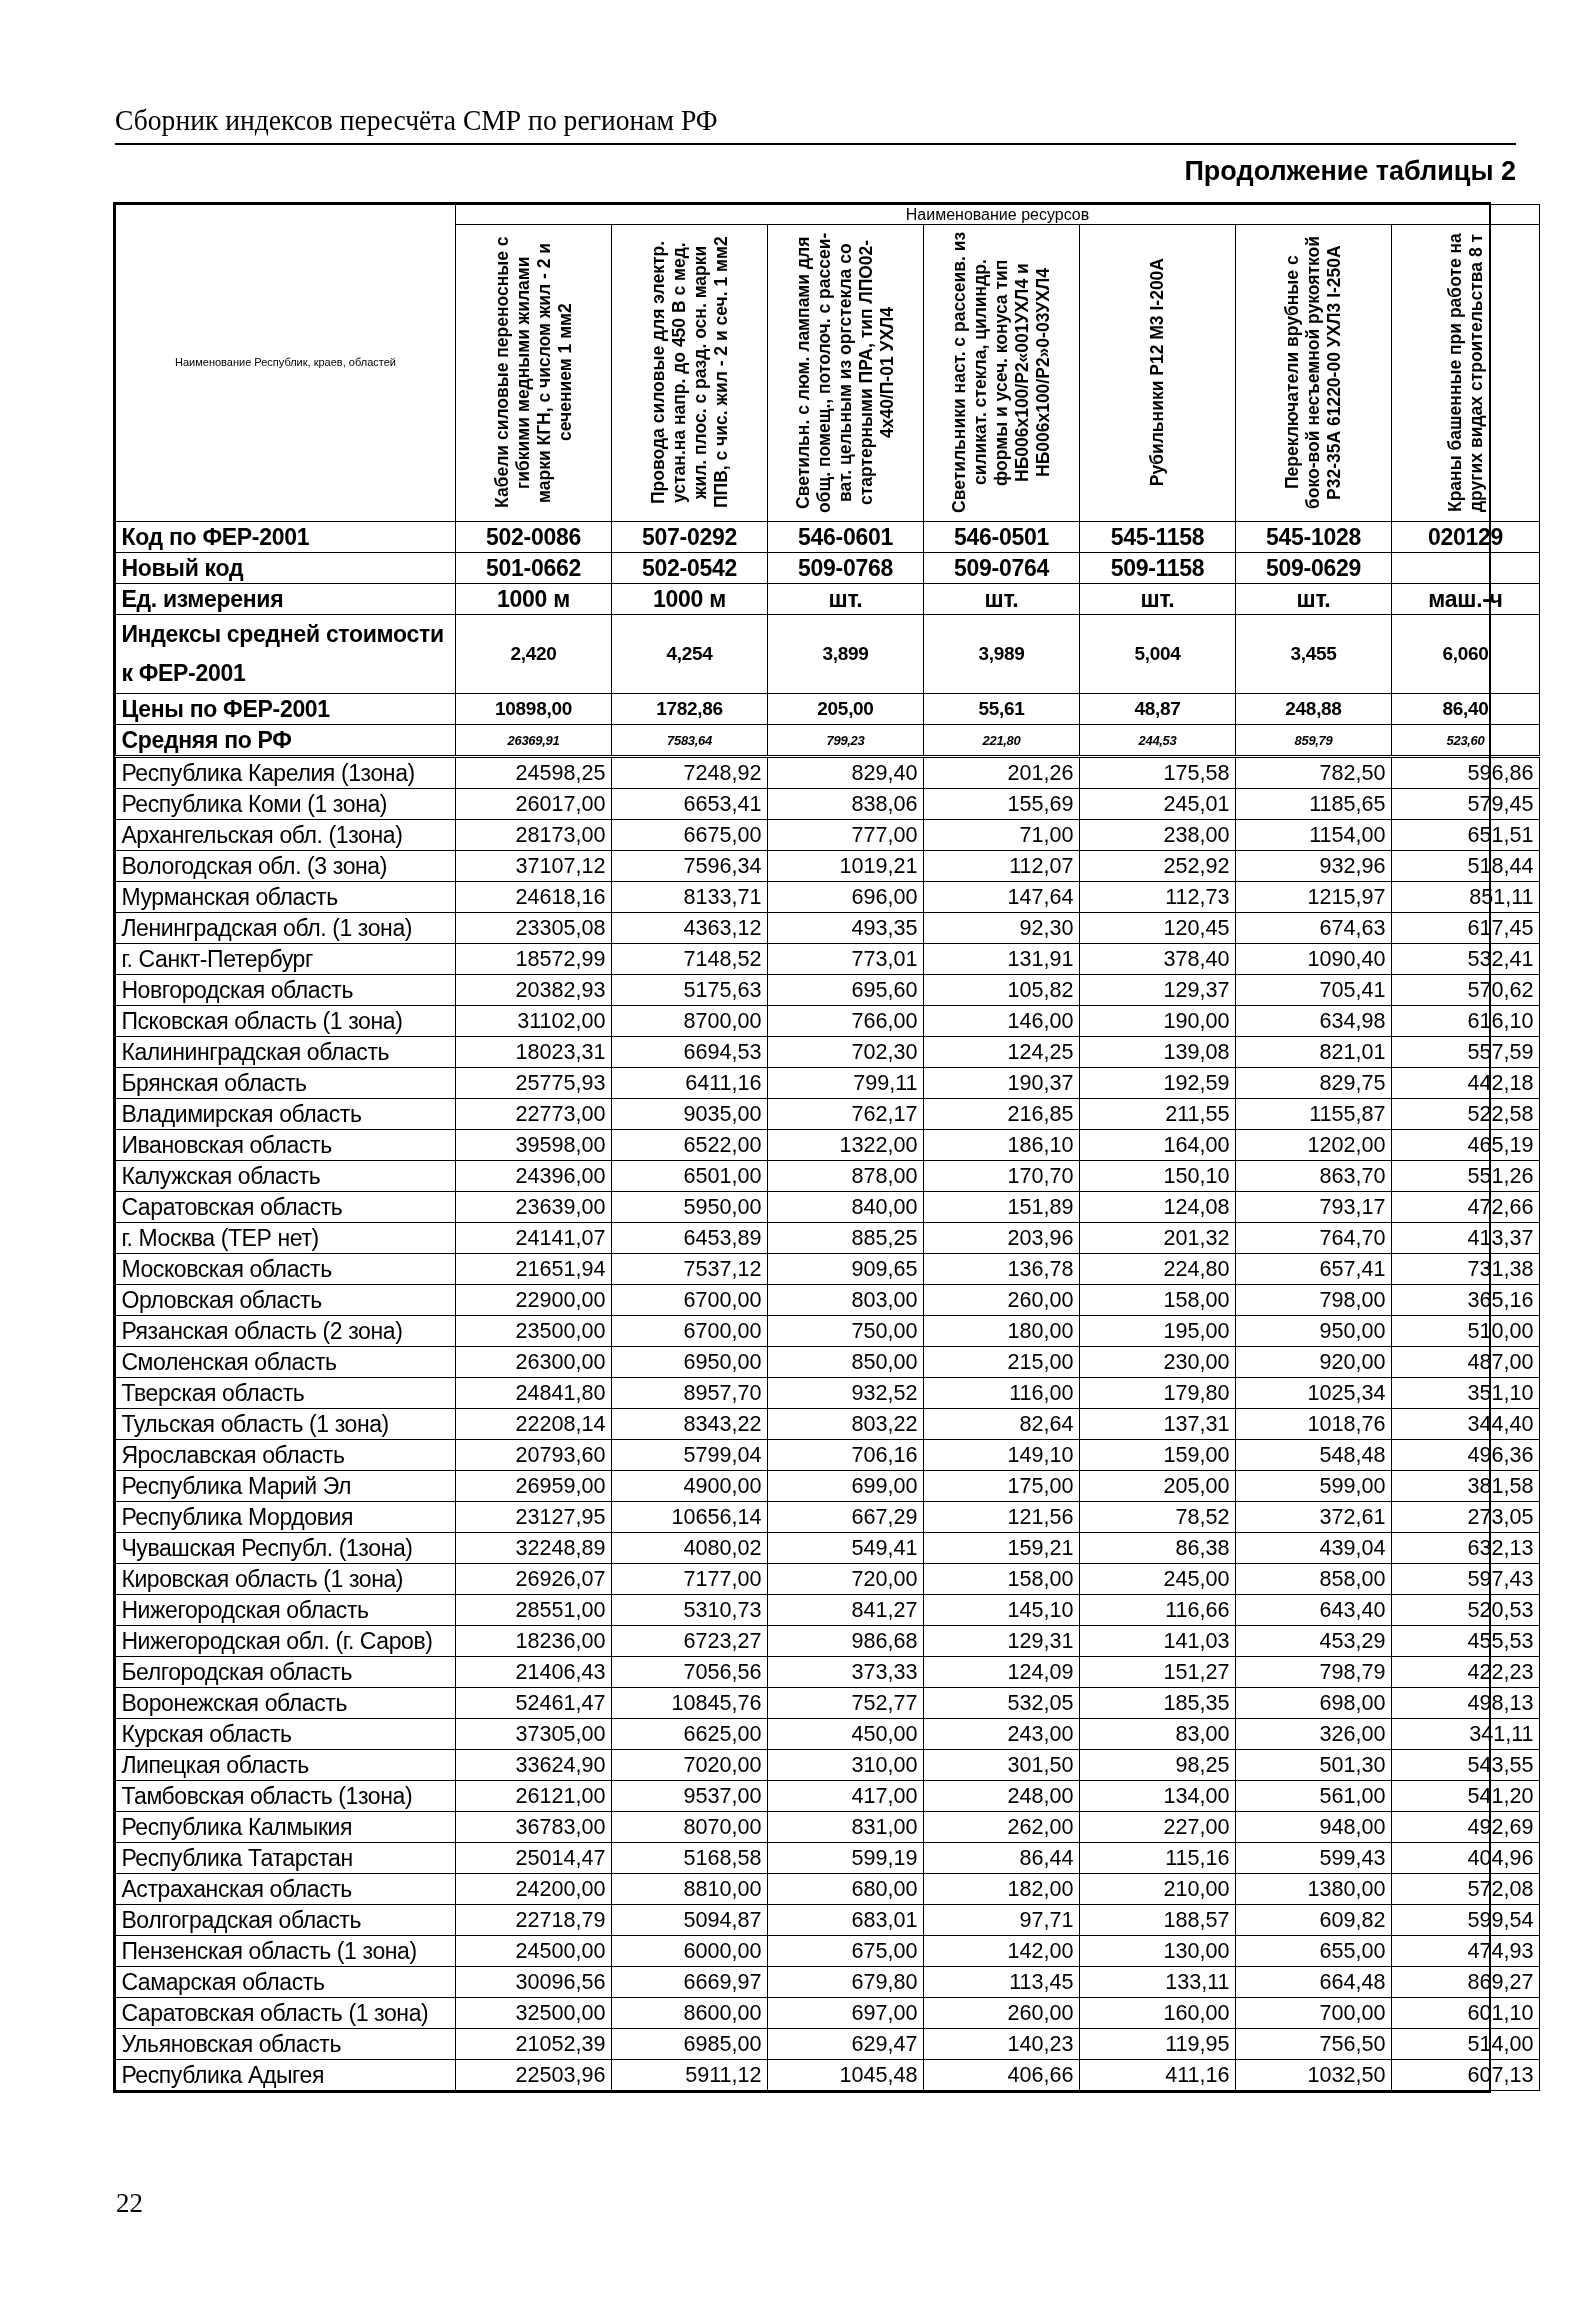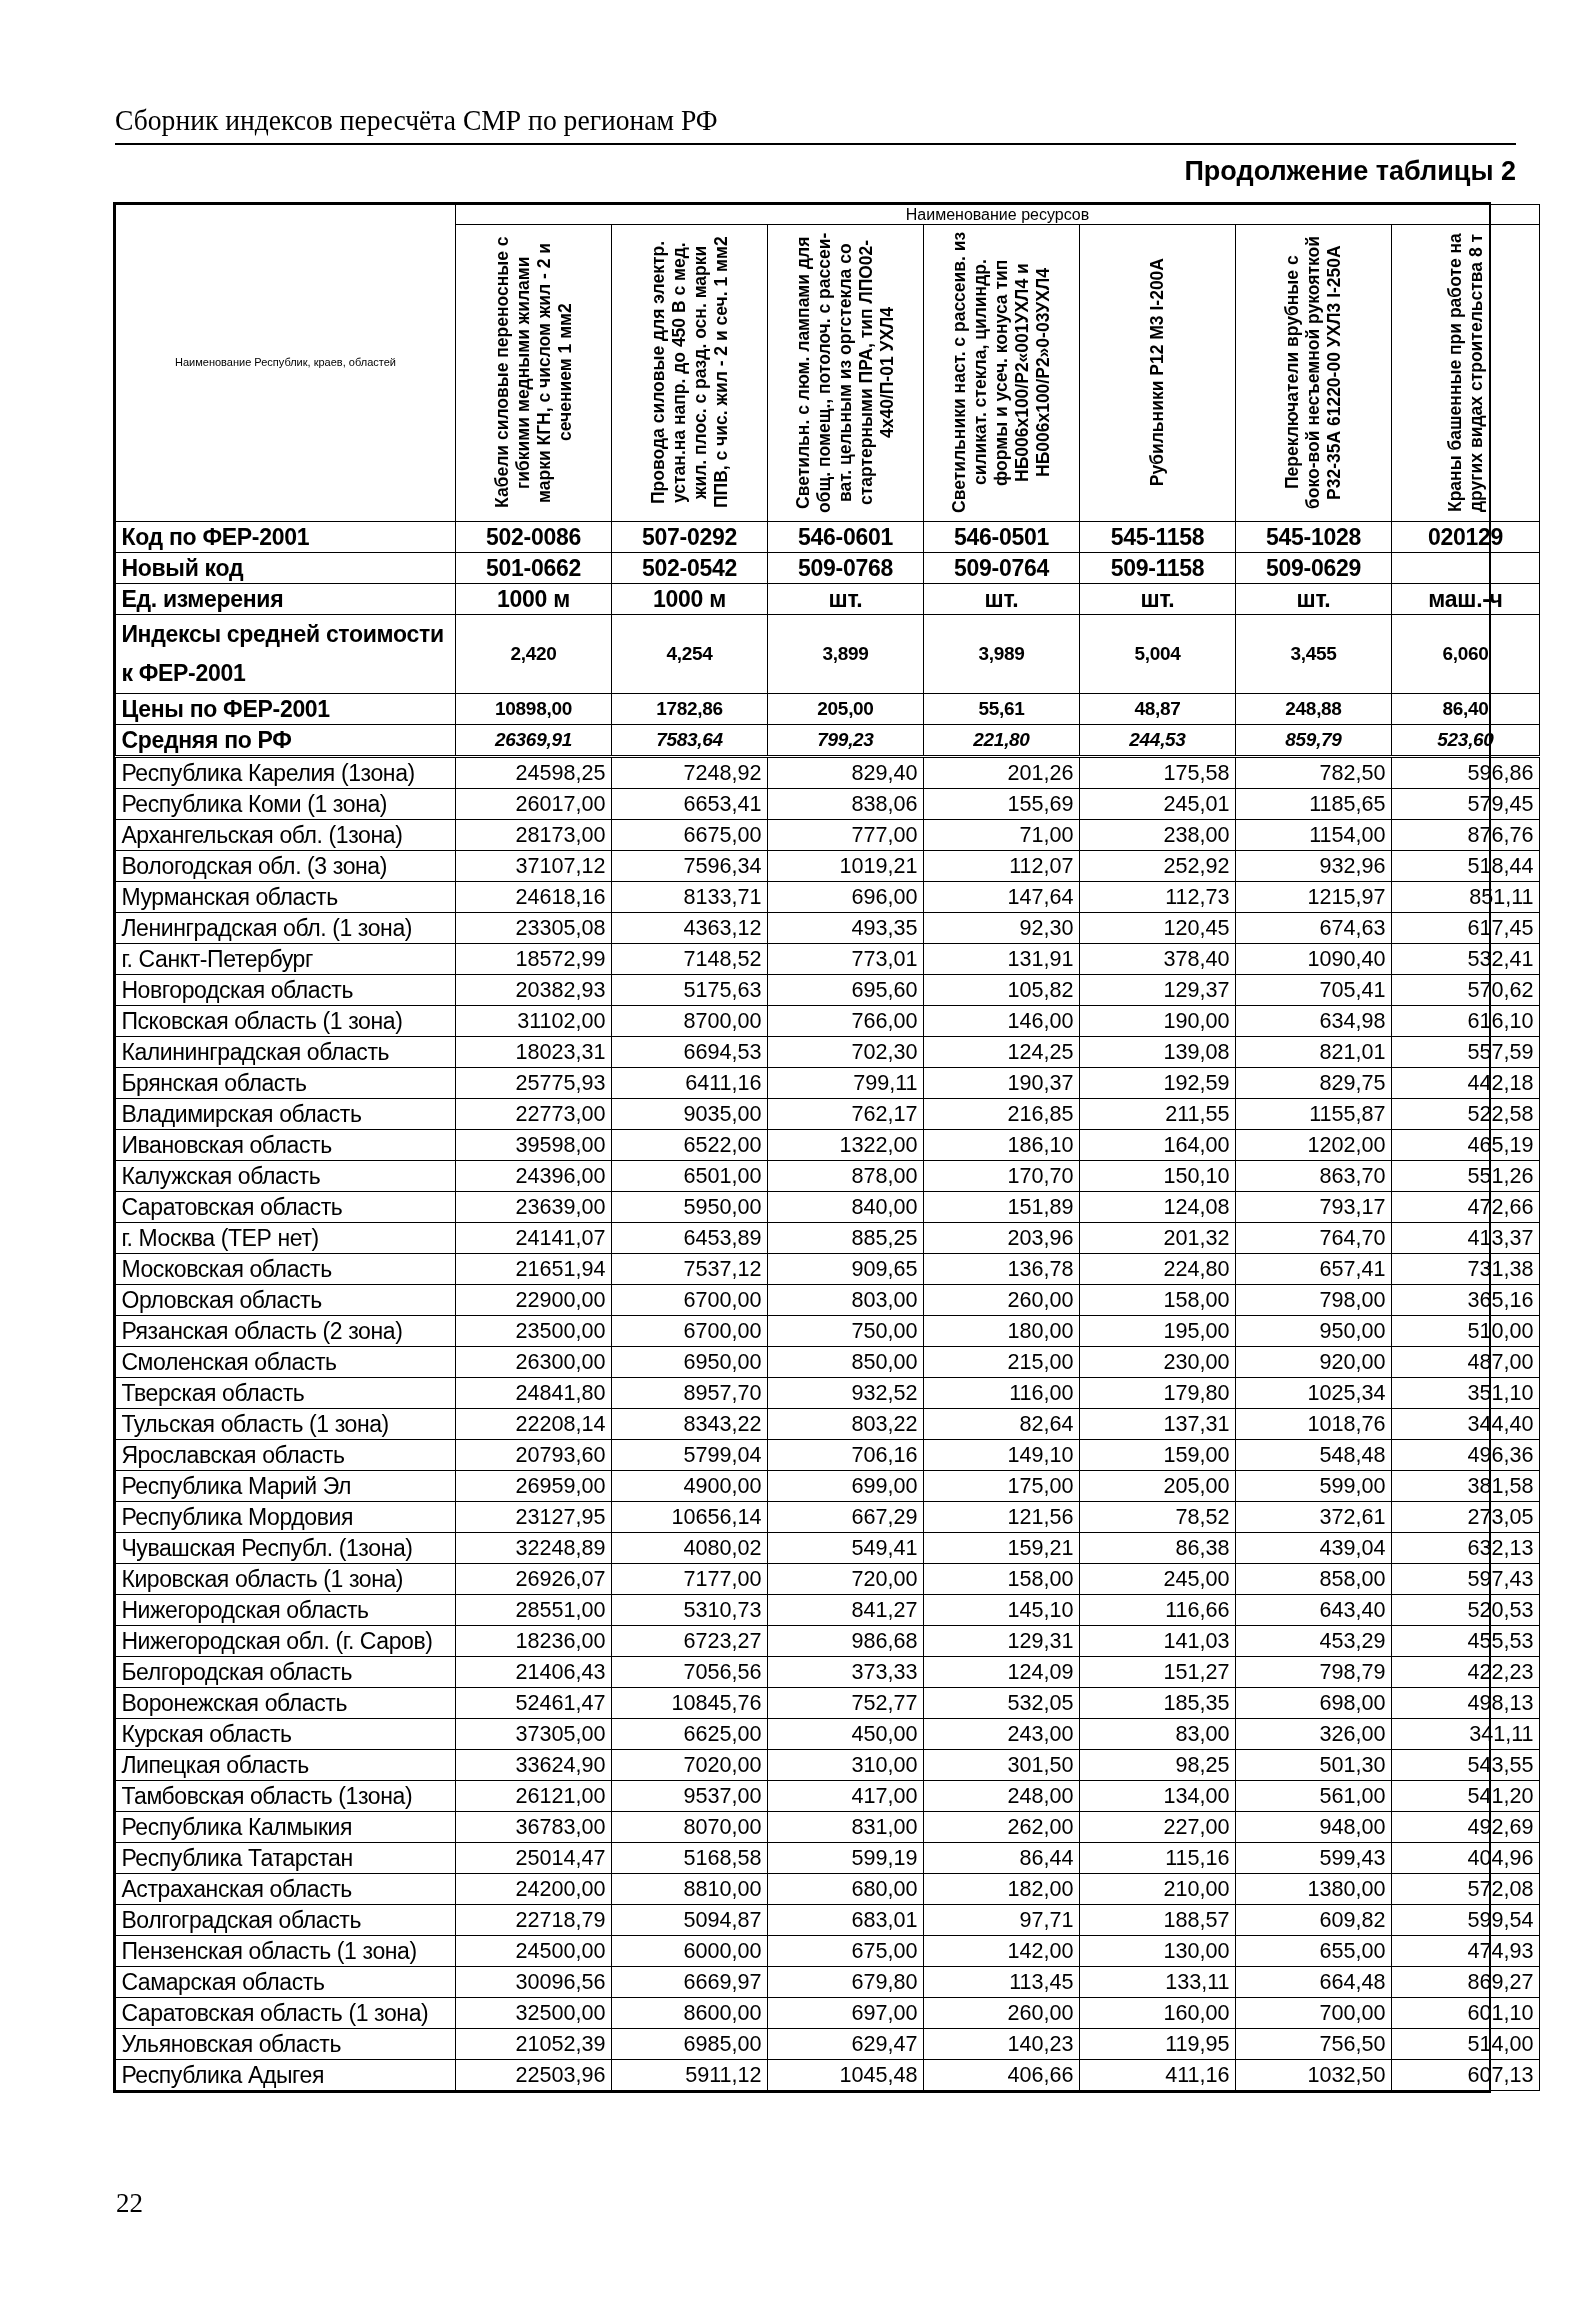--- a/index.html
+++ b/index.html
@@ -32,21 +32,21 @@
     writing-mode: vertical-rl; transform: rotate(180deg); display: inline-block;
     font-size: 17.5px; line-height: 21px; text-align: center; white-space: pre-line; max-height: 283px;
   }
   .meta td { font-weight: bold; font-size: 23px; height: 30px; text-align: center;
     font-family: "Liberation Sans", sans-serif; letter-spacing: -0.3px; }
   .meta td.lbl { text-align: left; font-size: 23px; }
   .meta.tall td { height: 57px; }
   .meta.tall td.lbl { white-space: normal; line-height: 39px; margin-top: 24px; }
   .meta.small td { font-size: 19px; }
   .meta.small td.lbl { font-size: 23px; }
-  .meta.italic td.val { font-style: italic; font-size: 19px; }
+  .meta.italic td.val { font-style: italic; font-size: 13px; }
   .meta.last td { border-bottom: 3.4px double #000; }
   .data td { height: 30px; font-size: 21.6px; text-align: right; }
   .data td.lbl { text-align: left; font-size: 23px; letter-spacing: -0.4px; }
   .footer-page {
     position: absolute; left: 116px; top: 2188px;
     font-family: "Liberation Serif", serif; font-size: 27px;
   }
 </style>
 </head>
 <body>
@@ -168,21 +168,21 @@
           <td>579,45</td>
         </tr>
         <tr class="data">
           <td class="lbl">Архангельская обл. (1зона)</td>
           <td>28173,00</td>
           <td>6675,00</td>
           <td>777,00</td>
           <td>71,00</td>
           <td>238,00</td>
           <td>1154,00</td>
-          <td>876,76</td>
+          <td>651,51</td>
         </tr>
         <tr class="data">
           <td class="lbl">Вологодская обл. (3 зона)</td>
           <td>37107,12</td>
           <td>7596,34</td>
           <td>1019,21</td>
           <td>112,07</td>
           <td>252,92</td>
           <td>932,96</td>
           <td>518,44</td>

